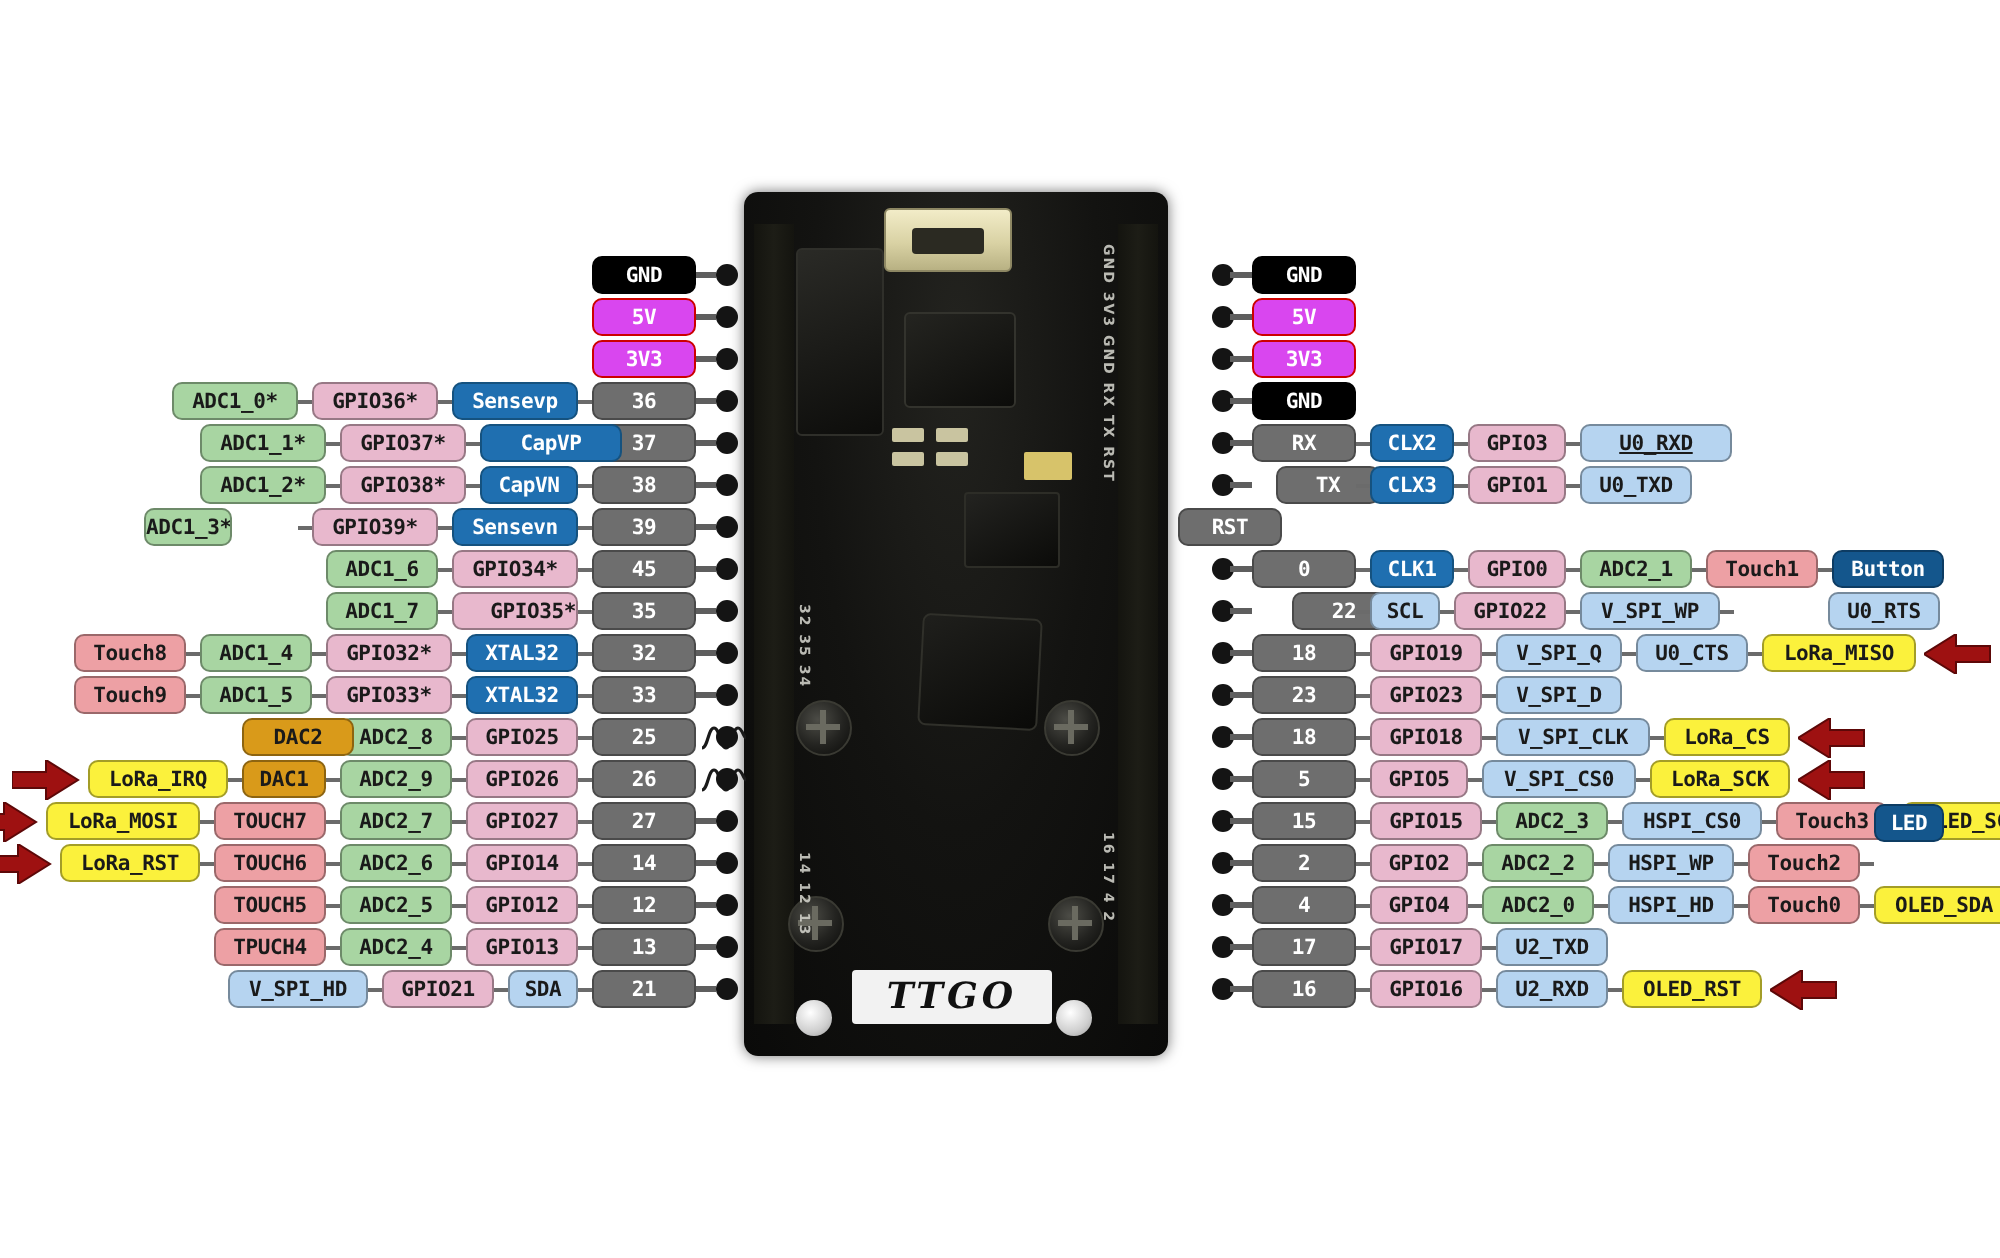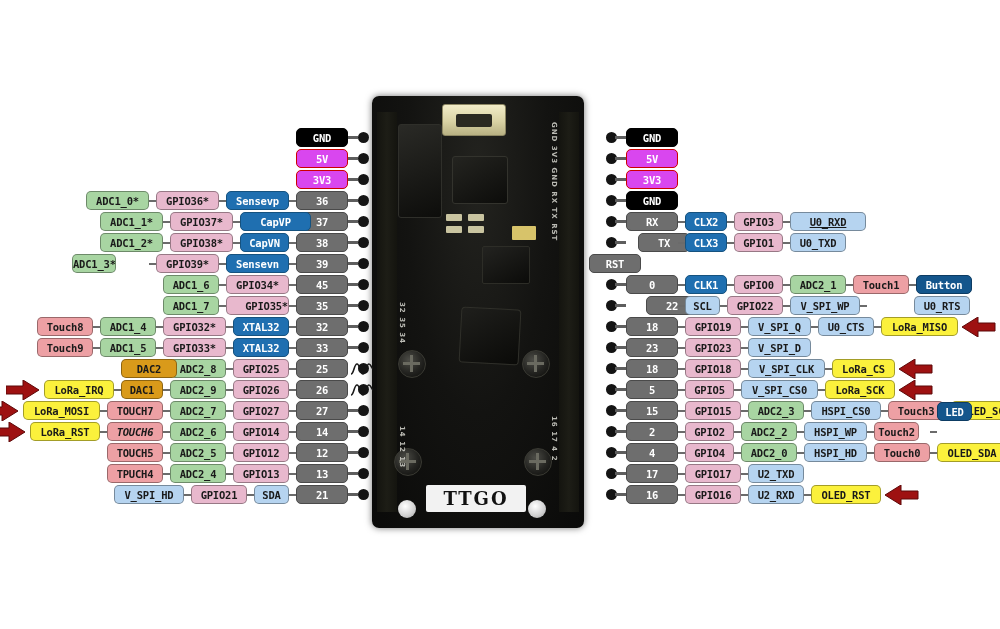--- a/index.html
+++ b/index.html
@@ -128,21 +128,21 @@
   .screw:after{left:11px;top:4px;width:3px;height:17px;}
   .mount{
     position:absolute;width:18px;height:18px;border-radius:50%;
     background:radial-gradient(circle at 40% 35%,#ffffff,#cfcfcf 60%,#9b9b9b);
   }
   #ttgo-label{
     position:absolute;left:54px;bottom:16px;width:100px;height:27px;
     background:#f2f2f2;border-radius:2px;
     color:#111;font-family:"DejaVu Serif","Liberation Serif",serif;
     font-weight:bold;font-size:18px;letter-spacing:2px;
-    text-align:center;line-height:27px;
+    text-align:center;line-height:27px;font-style:italic;
   }
   .silk{
     position:absolute;color:#d8d8d0;font-size:7px;font-weight:bold;
     font-family:"DejaVu Sans","Liberation Sans",sans-serif;
     writing-mode:vertical-rl;letter-spacing:1px;opacity:.85;
   }
   .silk-left{left:26px;}
   .silk-right{right:26px;}
   .smd{position:absolute;background:#c9c4a0;border-radius:1px;}
 </style>
@@ -309,21 +309,21 @@
         </svg>
       </div>
       <div class="pill c-num" style="left: 296px; top: 422px; width: 52px;">14</div>
       <div class="lead" style="left: 348px; top: 430px; width: 10px;"></div>
       <div class="dot" style="left: 358px; top: 426px;"></div>
       <div class="dash" style="left: 289px; top: 431px; width: 7px;"></div>
       <div class="pill c-pink" style="left: 233px; top: 422px; width: 56px;">GPIO14</div>
       <div class="dash" style="left: 226px; top: 431px; width: 7px;"></div>
       <div class="pill c-green" style="left: 170px; top: 422px; width: 56px;">ADC2_6</div>
       <div class="dash" style="left: 163px; top: 431px; width: 7px;"></div>
-      <div class="pill c-rose" style="left: 107px; top: 422px; width: 56px; font-style: italic;">TOUCH6</div>
+      <div class="pill c-rose" style="left: 107px; top: 422px; width: 56px;">TOUCH6</div>
       <div class="dash" style="left: 100px; top: 431px; width: 7px;"></div>
       <div class="pill c-yellow" style="left: 30px; top: 422px; width: 70px;">LoRa_RST</div>
       <div class="arrow" style="left: -8px; top: 422px;">
         <svg width="34" height="20" viewBox="0 0 34 20">
           <polygon points="0,6 17,6 17,0 33,10 17,20 17,14 0,14" fill="#9e1111" stroke="#5d0808" stroke-width="1"></polygon>
         </svg>
       </div>
       <div class="pill c-num" style="left: 296px; top: 443px; width: 52px;">12</div>
       <div class="lead" style="left: 348px; top: 451px; width: 10px;"></div>
       <div class="dot" style="left: 358px; top: 447px;"></div>
@@ -477,21 +477,21 @@
       <div class="dot" style="left: 606px; top: 426px;"></div>
       <div class="lead" style="left: 615px; top: 430px; width: 11px;"></div>
       <div class="pill c-num" style="left: 626px; top: 422px; width: 52px;">2</div>
       <div class="dash" style="left: 678px; top: 431px; width: 7px;"></div>
       <div class="pill c-pink" style="left: 685px; top: 422px; width: 49px;">GPIO2</div>
       <div class="dash" style="left: 734px; top: 431px; width: 7px;"></div>
       <div class="pill c-green" style="left: 741px; top: 422px; width: 56px;">ADC2_2</div>
       <div class="dash" style="left: 797px; top: 431px; width: 7px;"></div>
       <div class="pill c-lblue" style="left: 804px; top: 422px; width: 63px;">HSPI_WP</div>
       <div class="dash" style="left: 867px; top: 431px; width: 7px;"></div>
-      <div class="pill c-rose" style="left: 874px; top: 422px; width: 45px;">Touch2</div>
+      <div class="pill c-rose" style="left: 874px; top: 422px; width: 56px;">Touch2</div>
       <div class="dash" style="left: 930px; top: 431px; width: 7px;"></div>
       <div class="pill c-navy" style="left: 937px; top: 402px; width: 35px;">LED</div>
       <div class="dot" style="left: 606px; top: 447px;"></div>
       <div class="lead" style="left: 615px; top: 451px; width: 11px;"></div>
       <div class="pill c-num" style="left: 626px; top: 443px; width: 52px;">4</div>
       <div class="dash" style="left: 678px; top: 452px; width: 7px;"></div>
       <div class="pill c-pink" style="left: 685px; top: 443px; width: 49px;">GPIO4</div>
       <div class="dash" style="left: 734px; top: 452px; width: 7px;"></div>
       <div class="pill c-green" style="left: 741px; top: 443px; width: 56px;">ADC2_0</div>
       <div class="dash" style="left: 797px; top: 452px; width: 7px;"></div>

